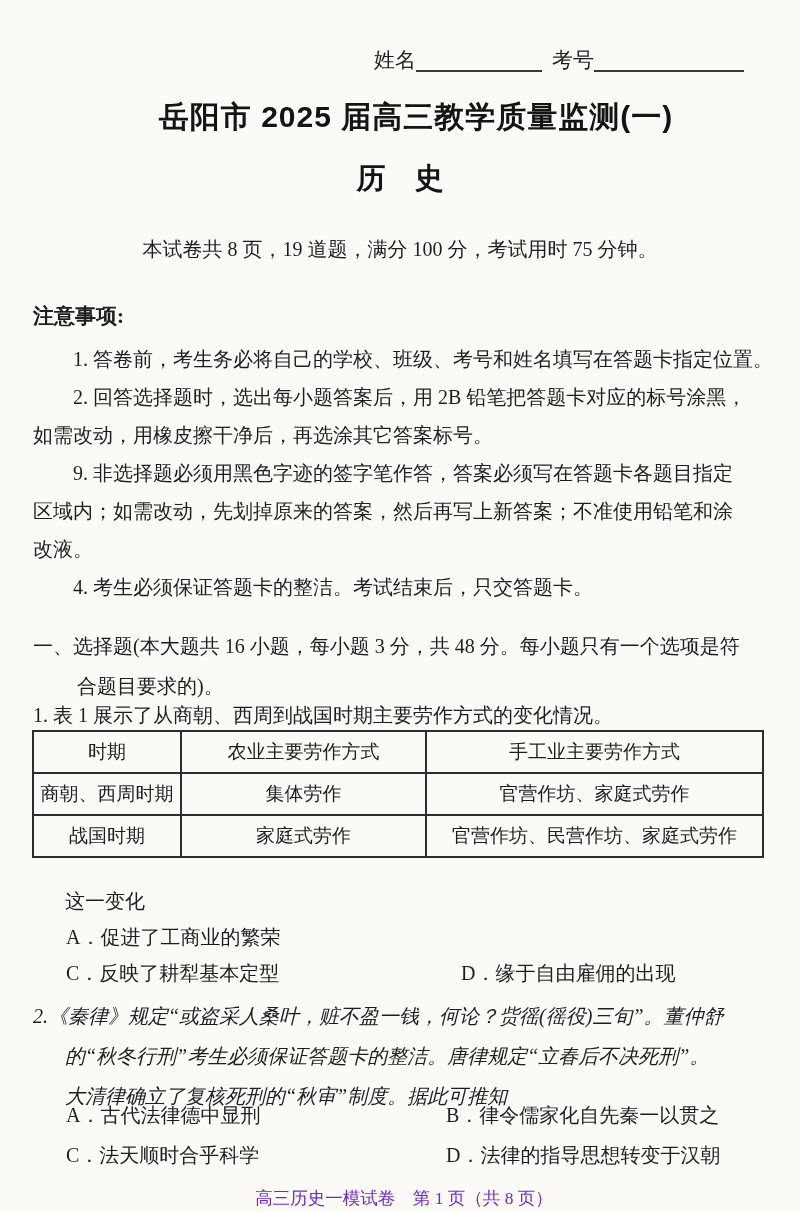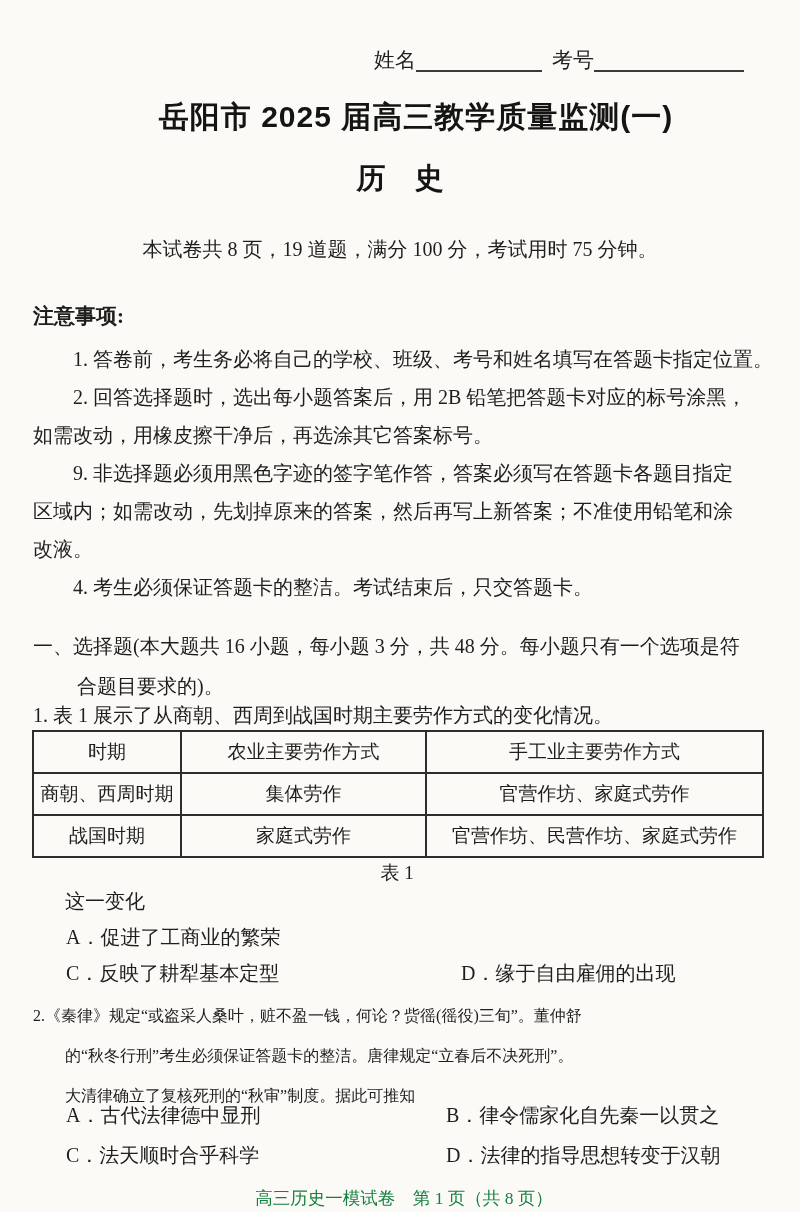--- a/index.html
+++ b/index.html
@@ -135,34 +135,35 @@
   }
   .opt-left { width: 395px; flex: 0 0 395px; }
   .q1-opts-ab { top: 924px; flex-direction: column; }
   .q1-opts-cd { top: 960px; align-items: center; }
 
   
   .q2-block {
     top: 996px;
     left: 33px;
     width: 745px;
-    font-size: 16px;
+    font-size: 20px;
     line-height: 40px;
+    font-style: italic;
   }
   .q2-block .cont { padding-left: 32px; }
   .q2-opts-ab { top: 1102px; }
   .q2-opts-cd { top: 1142px; }
   .q2-opts .opt-left,
   .opt-row.narrow .opt-left { width: 380px; flex: 0 0 380px; }
 
   
   .page-footer {
     top: 1186px;
     font-size: 17.5px;
-    color: #15803d;
+    color: #6d28d9;
     margin-left: 8px;
   }
 </style>
 </head>
 <body>
 
 <div class="page">
 
   <div class="abs name-row">
     <span>姓名</span><span class="blank-line blank-name"></span><span class="lbl2">考号</span><span class="blank-line blank-no"></span>
@@ -209,21 +210,20 @@
         <td>集体劳作</td>
         <td>官营作坊、家庭式劳作</td>
       </tr>
       <tr>
         <td>战国时期</td>
         <td>家庭式劳作</td>
         <td>官营作坊、民营作坊、家庭式劳作</td>
       </tr>
     </tbody>
   </table>
-  <div class="abs table-caption">表 1</div>
 
   <div class="abs q1-lead ln">这一变化</div>
 
   <div class="abs opt-row q1-opts-ab">
     <span class="opt-left ln">A．促进了工商业的繁荣</span>
     <span class="ln">B．源于列国纷争的需要</span>
   </div>
   <div class="abs opt-row q1-opts-cd">
     <span class="opt-left ln">C．反映了耕犁基本定型</span>
     <span class="ln">D．缘于自由雇佣的出现</span>

